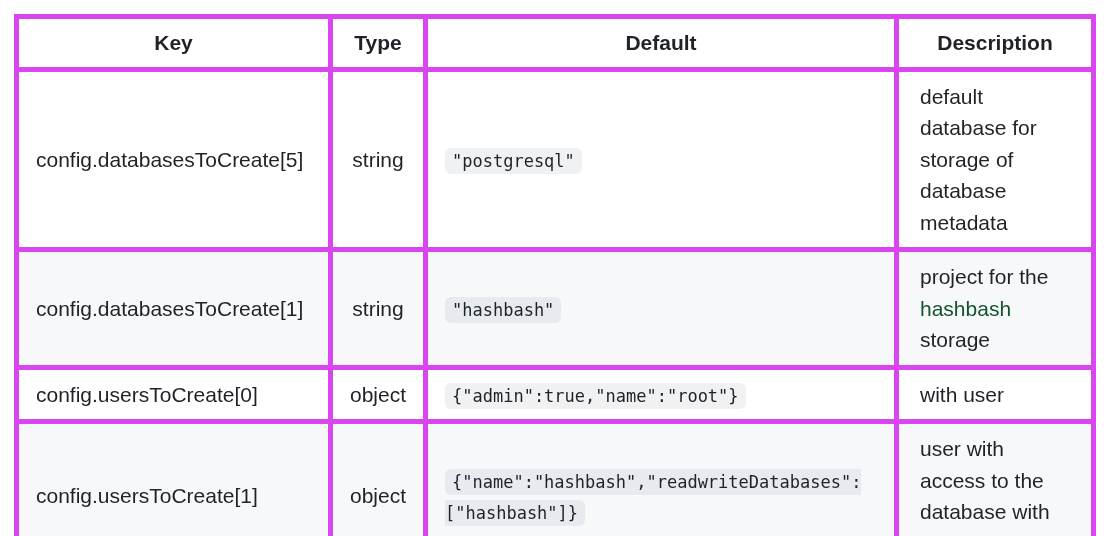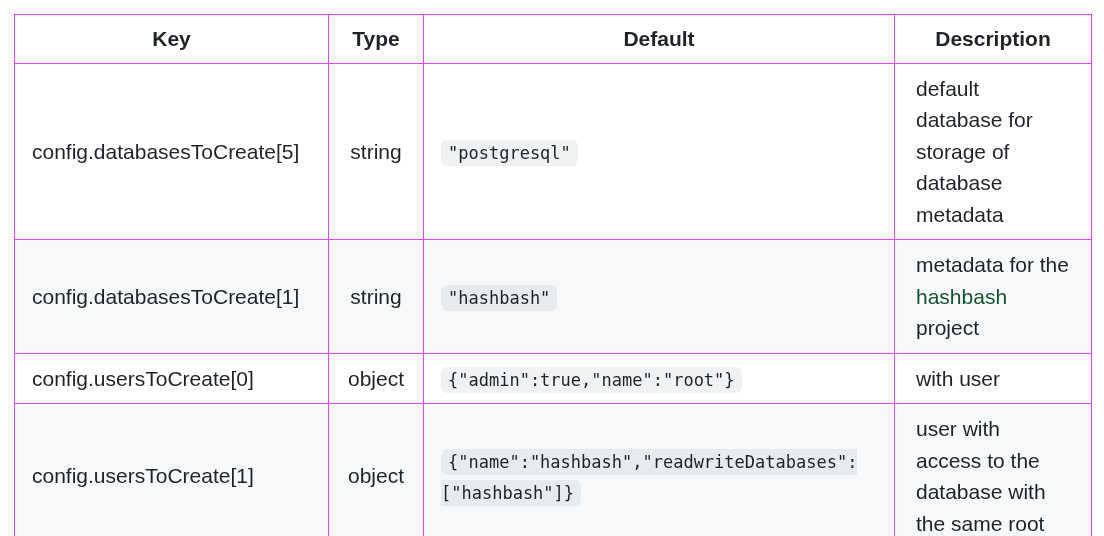--- a/index.html
+++ b/index.html
@@ -14,21 +14,21 @@
   }
   .page { padding: 14px; }
   table.config-table {
     border-collapse: collapse;
     table-layout: fixed;
     width: 1077px;
     font-size: 21px;
     line-height: 1.5;
   }
   th, td {
-    border: 1px solid #d946ef;
+    border: 5px solid #d946ef;
   }
   th {
     font-weight: 600;
     padding: 8px 17px;
     text-align: center;
     vertical-align: middle;
   }
   td {
     padding: 8px 17px;
     vertical-align: middle;
@@ -73,21 +73,21 @@
         <tr>
           <td class="col-key">config.databasesToCreate[5]</td>
           <td class="col-type">string</td>
           <td class="col-default"><code class="code-chip">"postgresql"</code></td>
           <td class="col-desc"><span>default database for storage of database metadata</span></td>
         </tr>
         <tr>
           <td class="col-key">config.databasesToCreate[1]</td>
           <td class="col-type">string</td>
           <td class="col-default"><code class="code-chip">"hashbash"</code></td>
-          <td class="col-desc"><span>metadata for the </span><a class="desc-link" href="#">hashbash</a><span> project</span></td>
+          <td class="col-desc"><span>project for the </span><a class="desc-link" href="#">hashbash</a><span> storage</span></td>
         </tr>
         <tr>
           <td class="col-key">config.usersToCreate[0]</td>
           <td class="col-type">object</td>
           <td class="col-default"><code class="code-chip">{"admin":true,"name":"root"}</code></td>
           <td class="col-desc"><span>with user</span></td>
         </tr>
         <tr>
           <td class="col-key">config.usersToCreate[1]</td>
           <td class="col-type">object</td>

